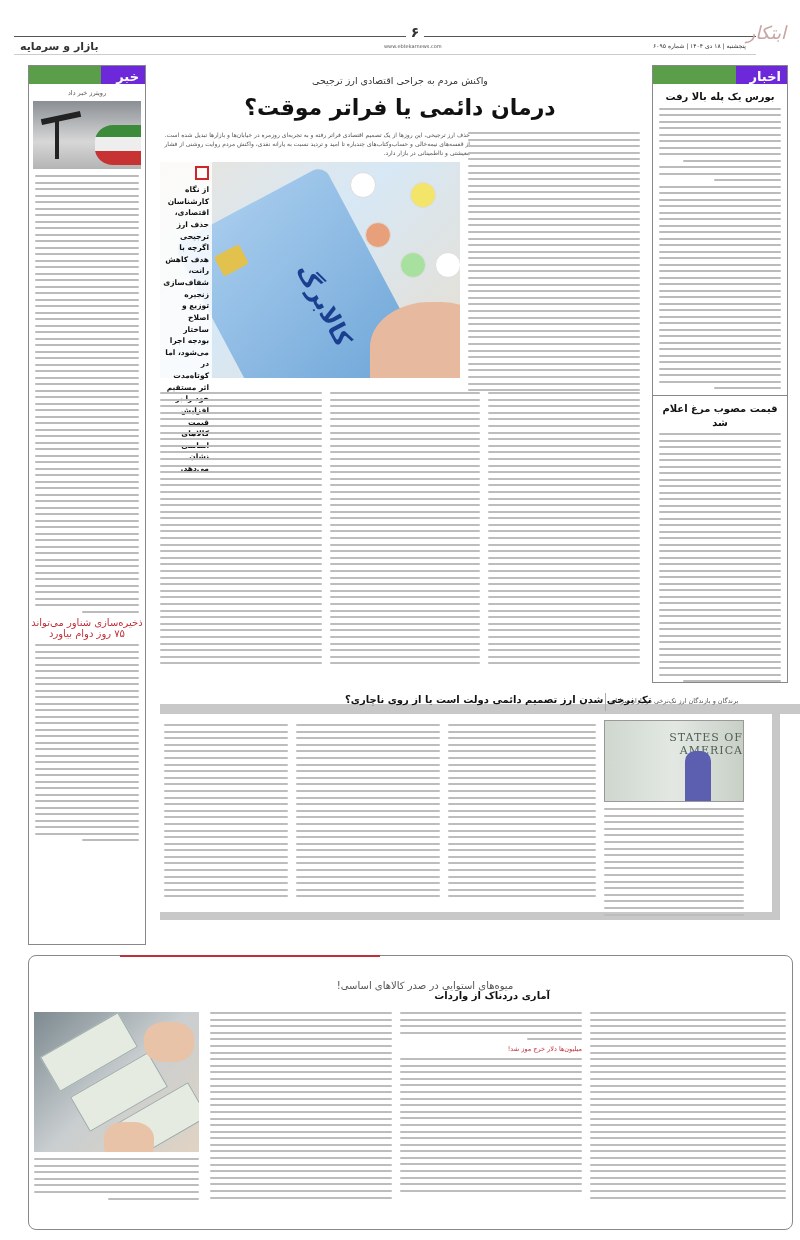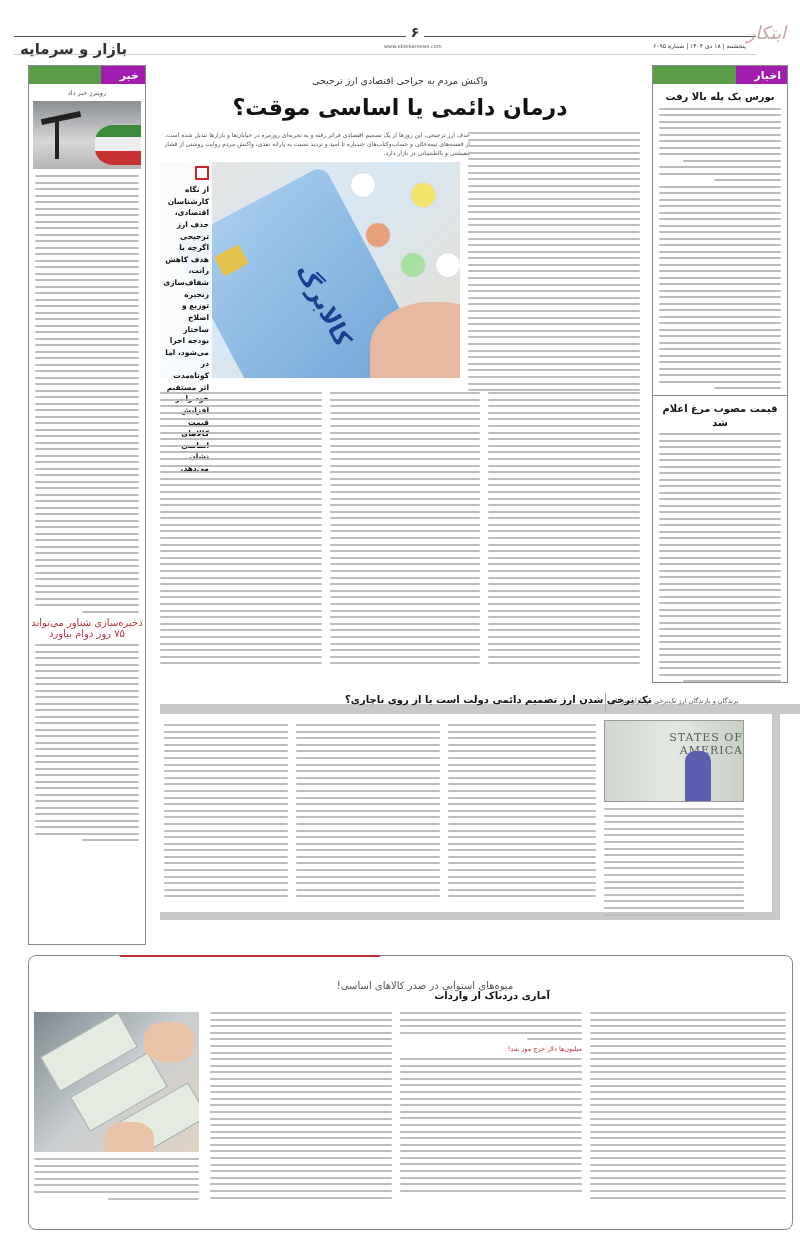--- a/index.html
+++ b/index.html
@@ -3,28 +3,28 @@
 <meta charset="utf-8">
 <style>
   * { box-sizing: border-box; margin: 0; padding: 0; }
   html, body { width: 800px; height: 1240px; background: #fff; overflow: hidden; }
   body { font-family: "DejaVu Sans", sans-serif; color: #222; position: relative; direction: rtl; }
 
   .masthead { position: absolute; top: 28px; left: 14px; right: 14px; height: 26px; }
   .masthead .rule { position: absolute; top: 8px; left: 0; right: 30px; height: 1px; background: #555; }
   .masthead .page-num { position: absolute; top: -4px; left: 392px; width: 18px; text-align: center; font-size: 14px; font-weight: bold; background: #fff; color: #333; }
   .masthead .logo { position: absolute; right: 0; top: -6px; width: 30px; height: 28px; color: #c9a4a4; font-size: 18px; font-style: italic; text-align: center; }
-  .masthead .section { position: absolute; left: 6px; top: 12px; font-size: 15px; font-weight: bold; color: #333; }
+  .masthead .section { position: absolute; left: 6px; top: 12px; font-size: 11px; font-weight: bold; color: #333; }
   .masthead .date { position: absolute; right: 40px; top: 14px; font-size: 6px; color: #333; }
   .masthead .site { position: absolute; left: 370px; top: 15px; font-size: 5px; color: #555; direction: ltr; }
   .masthead .under { position: absolute; top: 26px; left: 0; right: 30px; height: 1px; background: #ccc; }
 
   .col-box { position: absolute; border: 1px solid #888; background: #fff; }
   .tag-bar { height: 18px; display: flex; }
-  .tag-bar .tag { width: 38%; background: #a21caf; color: #fff; font-size: 11px; font-weight: bold; padding: 3px 6px; }
+  .tag-bar .tag { width: 38%; background: #6d28d9; color: #fff; font-size: 13px; font-weight: bold; padding: 3px 6px; }
   .tag-bar .fill { flex: 1; background: #5a9e4a; }
 
   .box-title { font-size: 10px; font-weight: bold; text-align: center; margin: 6px 4px 4px; line-height: 1.35; color: #111; }
   .box-sub { font-size: 6.5px; text-align: center; color: #555; margin-top: 5px; }
   .text-lines { padding: 0 6px; }
   .text-lines .ln { height: 2px; background: #bbb; margin: 0 0 4.5px; border-radius: 1px; }
   .text-lines .ln.short { width: 55%; }
   .text-lines .ln.mid { width: 80%; }
   .subhead { font-size: 10px; color: #c0303a; text-align: center; margin: 3px 0 5px; }
 
@@ -284,21 +284,21 @@
       <div class="ln"></div>
       <div class="ln"></div>
       <div class="ln"></div>
       <div class="ln"></div>
       <div class="ln"></div>
       <div class="ln short"></div>
   </div>
 </div>
 
 <div class="main-kicker">واکنش مردم به جراحی اقتصادی ارز ترجیحی</div>
-<div class="main-title">درمان دائمی یا اساسی موقت؟</div>
+<div class="main-title">درمان دائمی یا فراتر موقت؟</div>
 <div class="main-lede">حذف ارز ترجیحی، این روزها از یک تصمیم اقتصادی فراتر رفته و به تجربه‌ای روزمره در خیابان‌ها و بازارها تبدیل شده است. از قفسه‌های نیمه‌خالی و حساب‌وکتاب‌های چندباره تا امید و تردید نسبت به یارانه نقدی، واکنش مردم روایت روشنی از فشار معیشتی و نااطمینانی در بازار دارد.</div>
 
 <div class="text-col" style="top:132px; left:468px; width:172px;">
   <div class="ln"></div>
     <div class="ln"></div>
     <div class="ln"></div>
     <div class="ln"></div>
     <div class="ln"></div>
     <div class="ln"></div>
     <div class="ln"></div>

